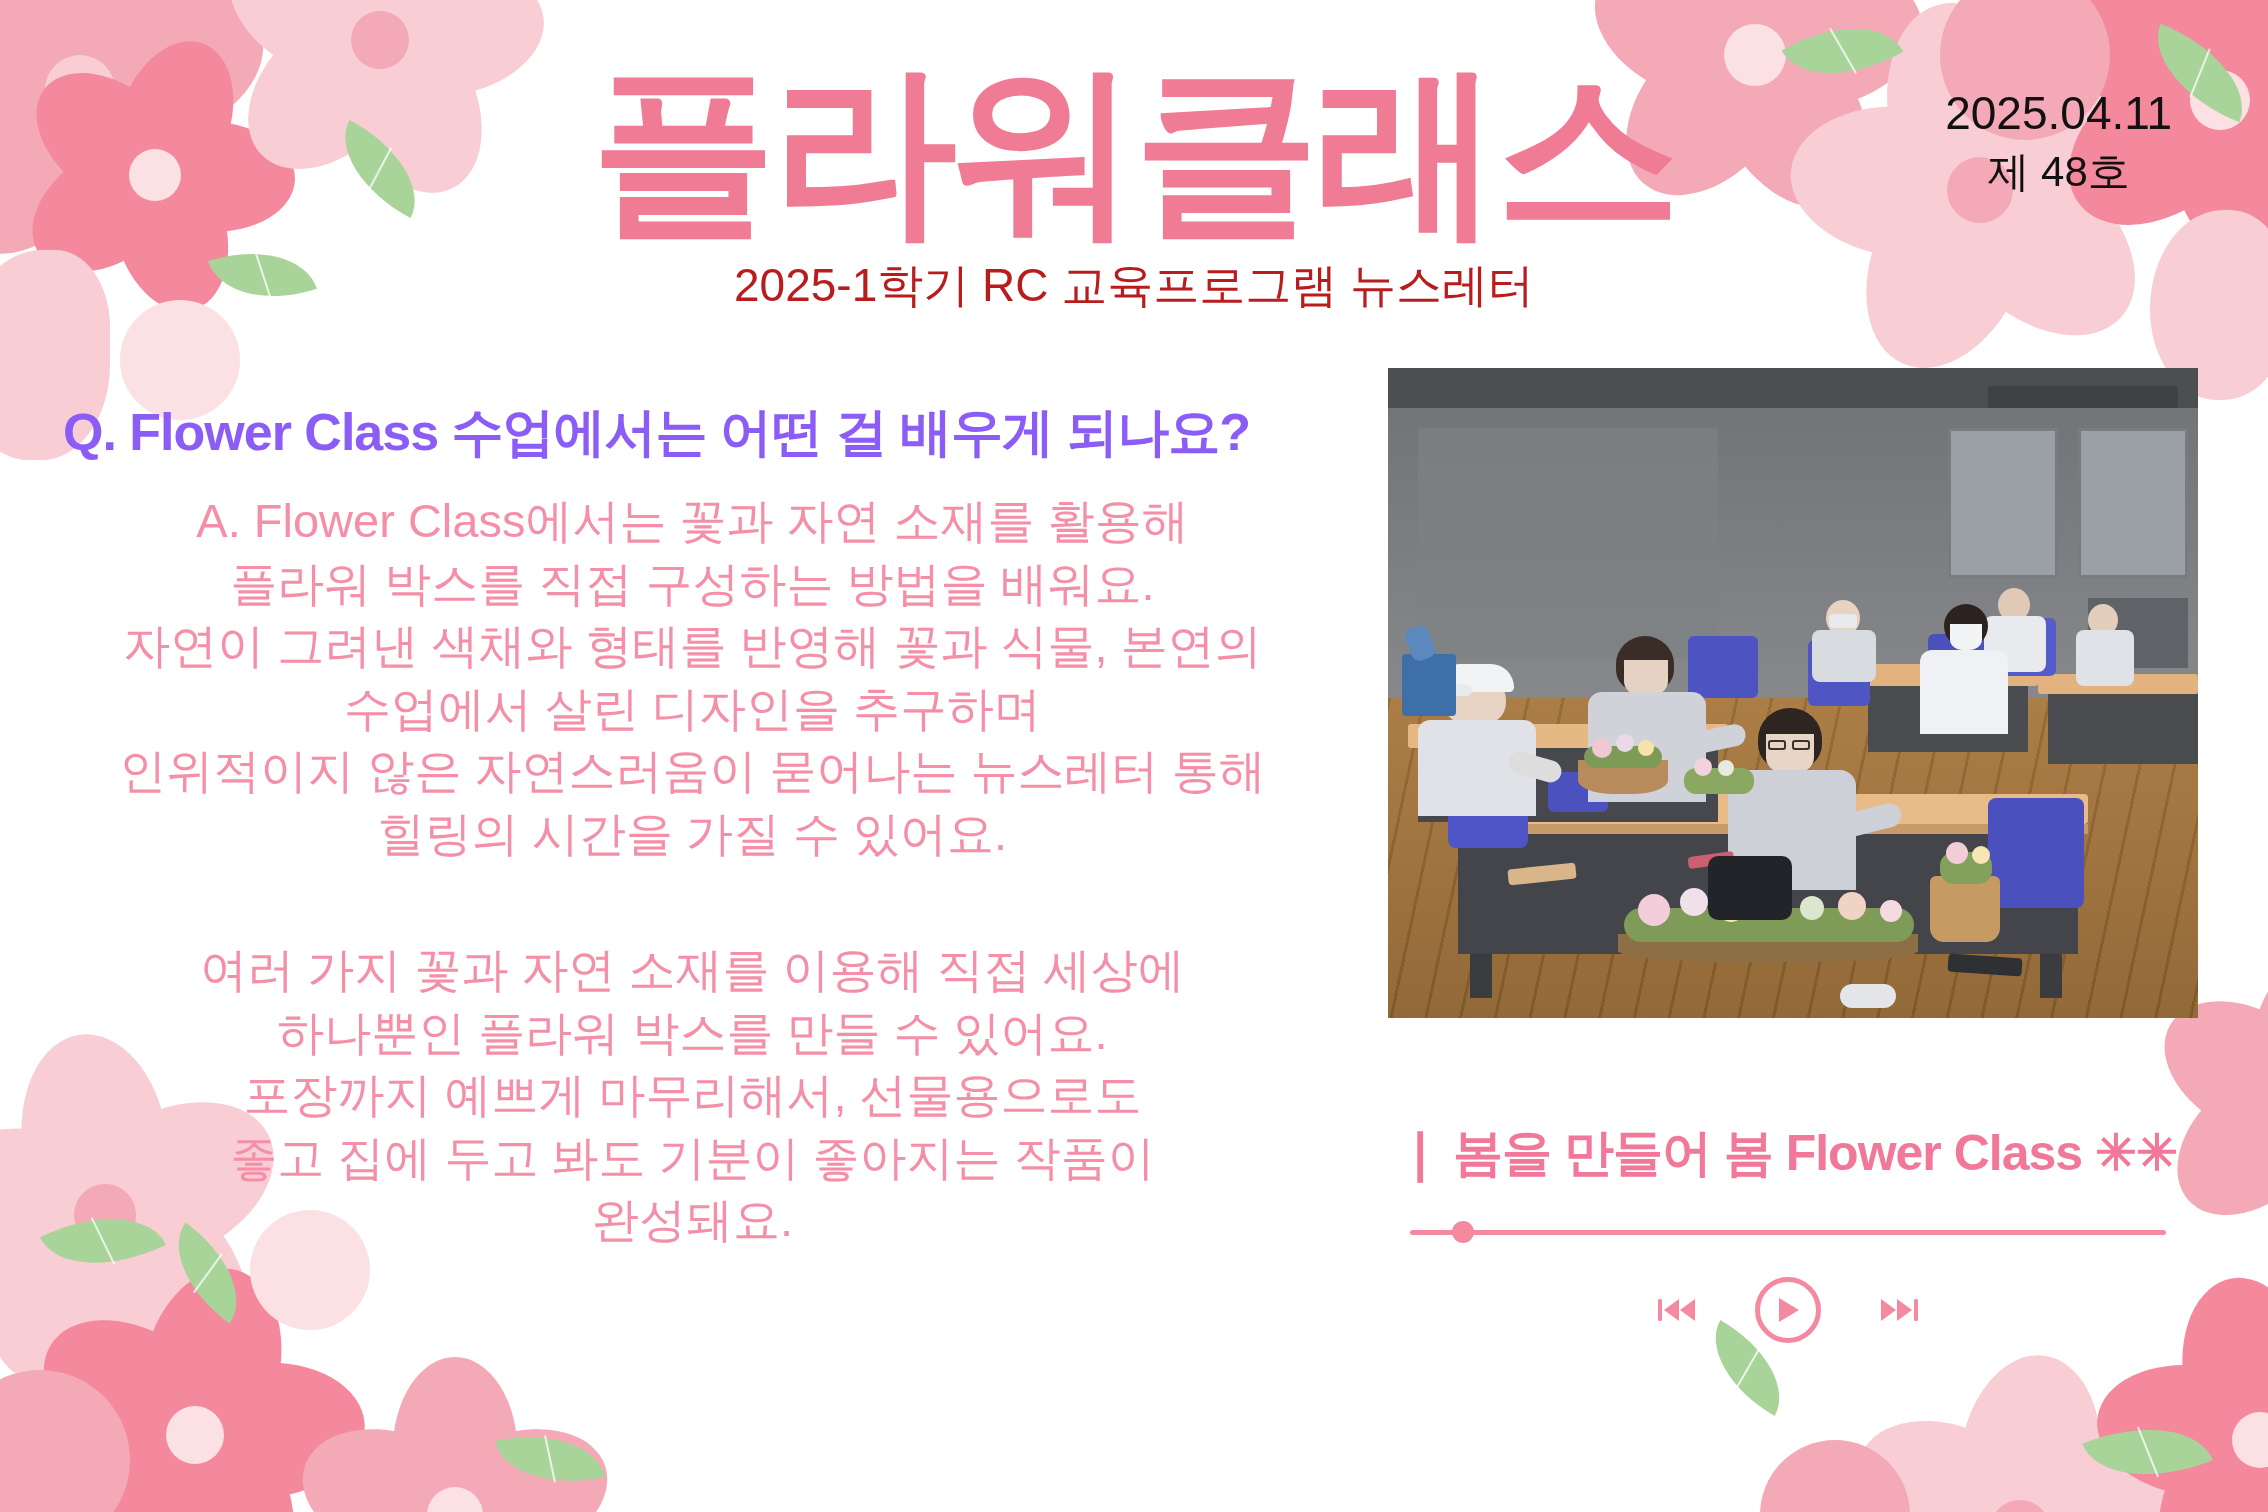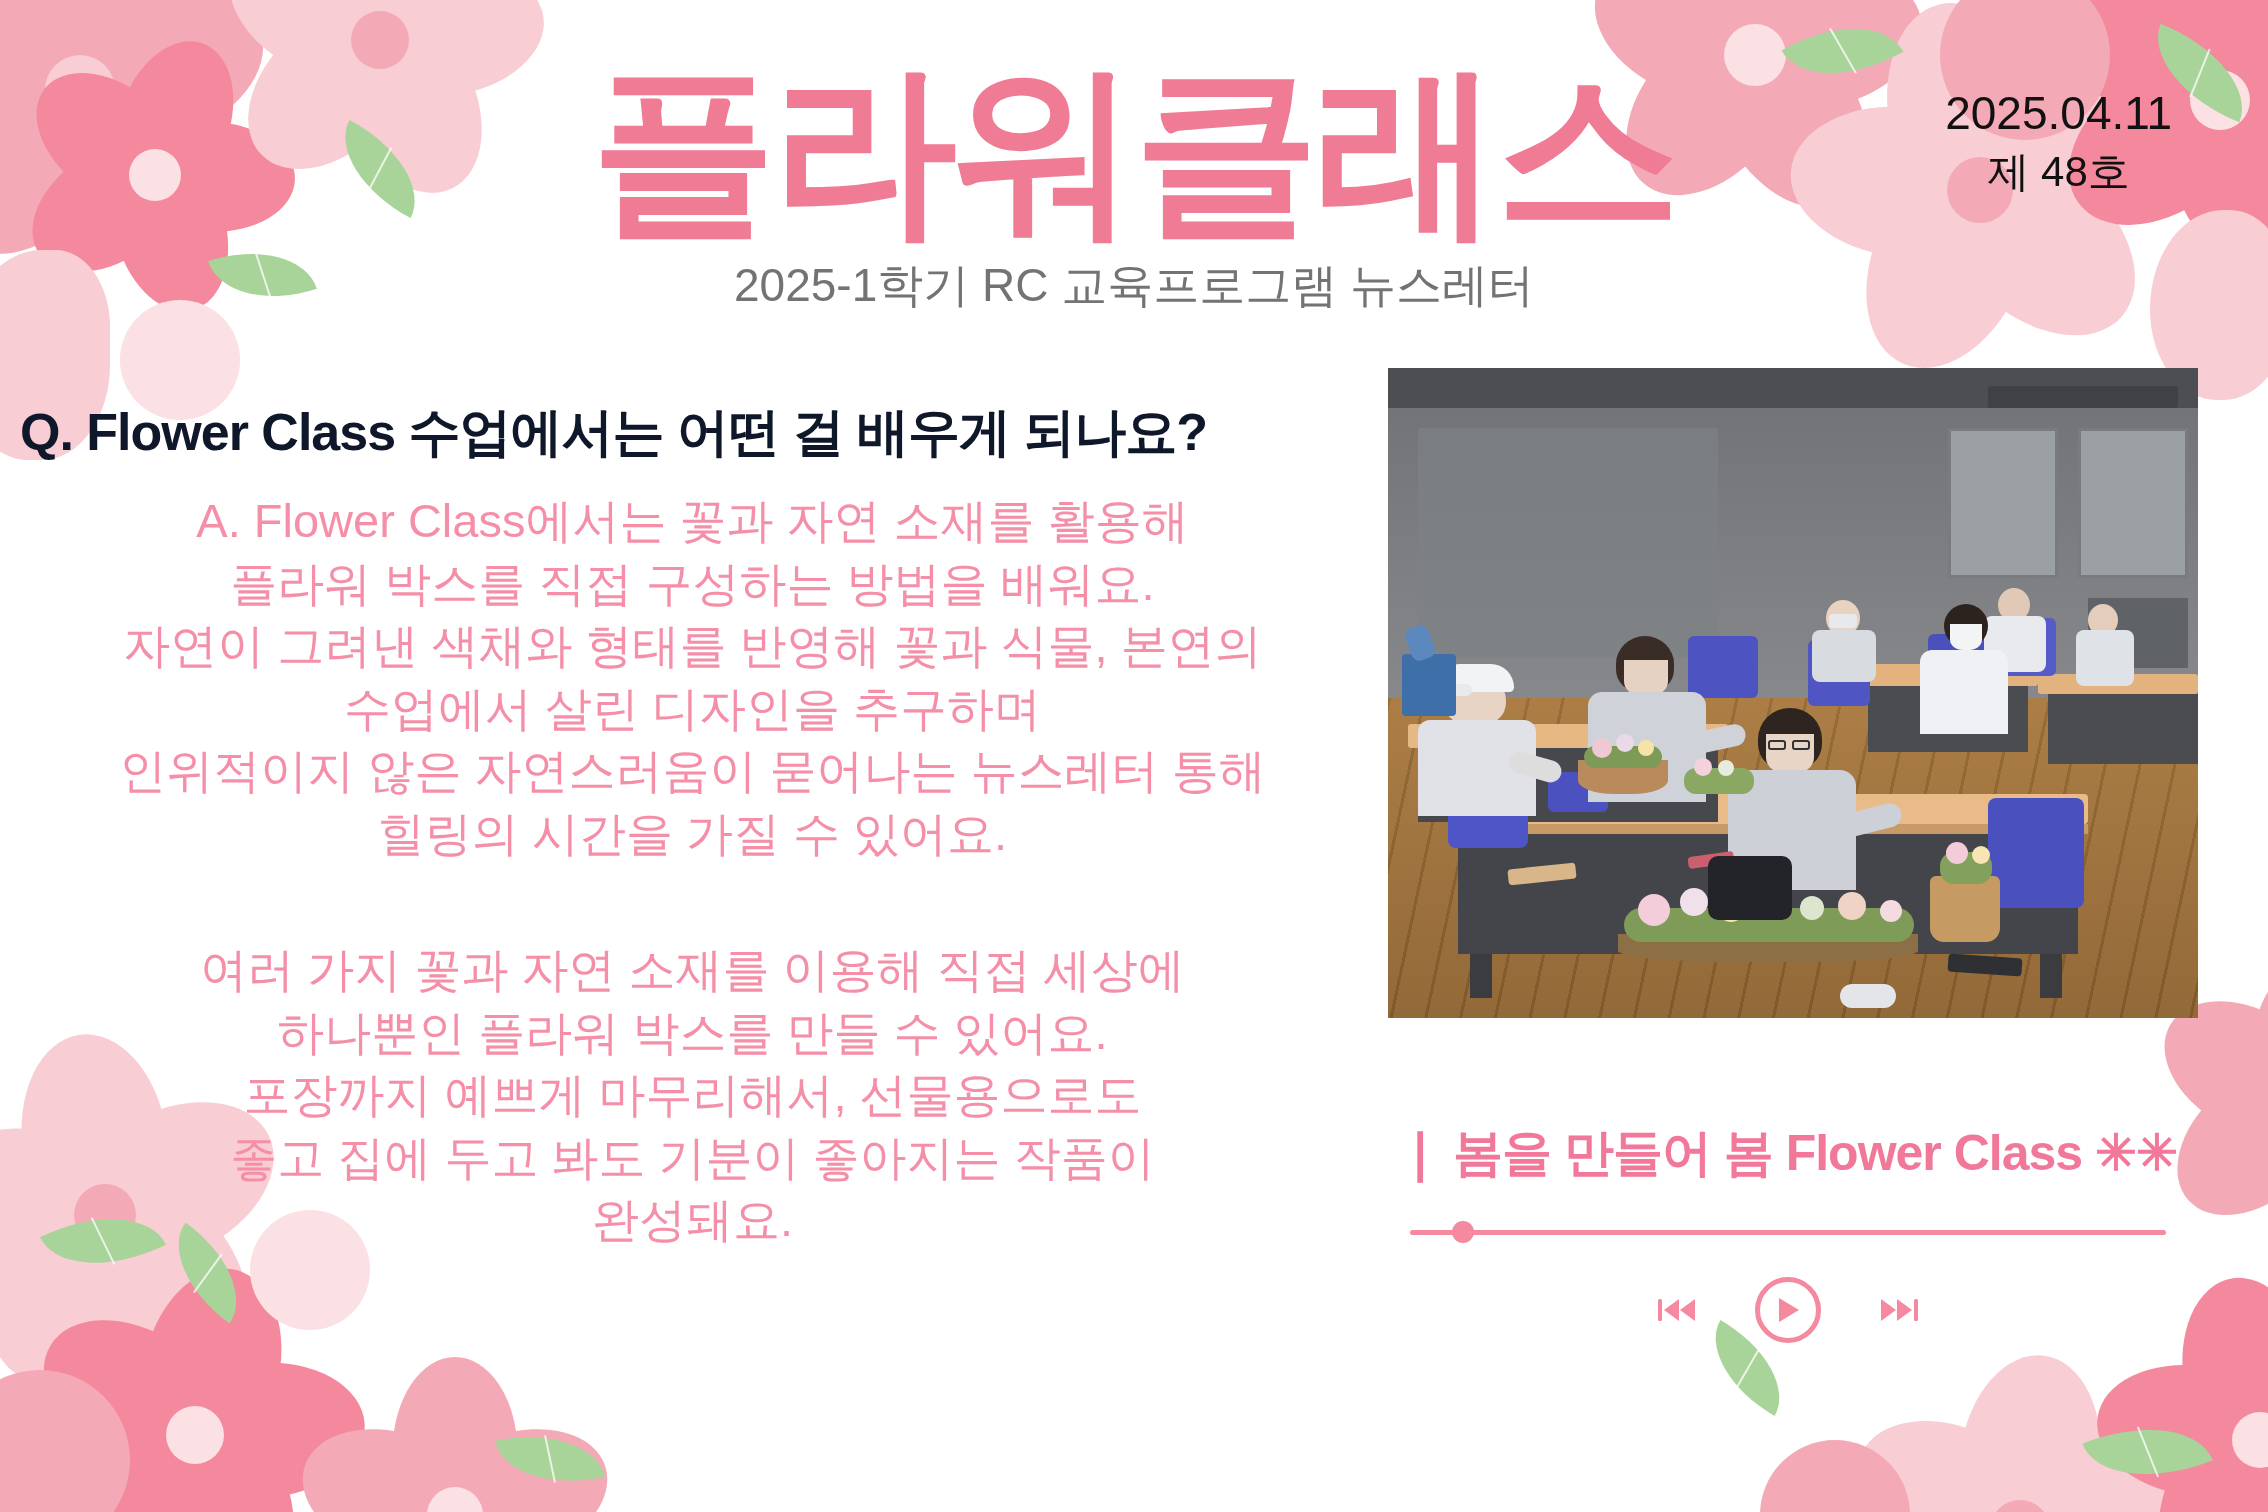--- a/index.html
+++ b/index.html
@@ -32,31 +32,32 @@
   .leaf .vein { position:absolute; left:50%; top:8%; width:2px; height:84%; background:#ffffff; opacity:.75; transform:translateX(-50%) ; }
 
   
   .page { position:relative; z-index:2; width:2268px; height:1512px; }
 
   .masthead { position:absolute; left:0; top:58px; width:100%; text-align:center; }
   .main-title {
     font-size:185px; line-height:1; font-weight:bold; color:#f07b95;
     letter-spacing:-4px;
   }
-  .subtitle { margin-top:12px; font-size:46px; color:#737373; font-weight:500; }
+  .subtitle { margin-top:12px; font-size:46px; color:#b91c1c; font-weight:500; }
 
   .issue-block { position:absolute; right:96px; top:82px; text-align:center; line-height:1.35; }
   .issue-date { font-size:46px; color:#111; white-space:nowrap; }
   .issue-no   { font-size:42px; color:#111; white-space:nowrap; }
 
   
   .qa { position:absolute; left:0; top:398px; width:1385px; }
   .q {
-    font-size:52px; font-weight:bold; color:#0f172a; white-space:nowrap;
+    font-size:52px; font-weight:bold; color:#8b5cf6; white-space:nowrap;
     letter-spacing:-1px;
+    margin-left:43px;
   }
   .q.first { padding-left:20px; }
   .q.second { padding-left:50px; margin-top:28px; }
   .a {
     color:#f58fa8; font-size:47px; line-height:1.33; text-align:center;
     margin-top:22px; font-weight:500; padding:0 40px;
   }
   .a div { white-space:nowrap; }
   .gap { height:52px; }
 

